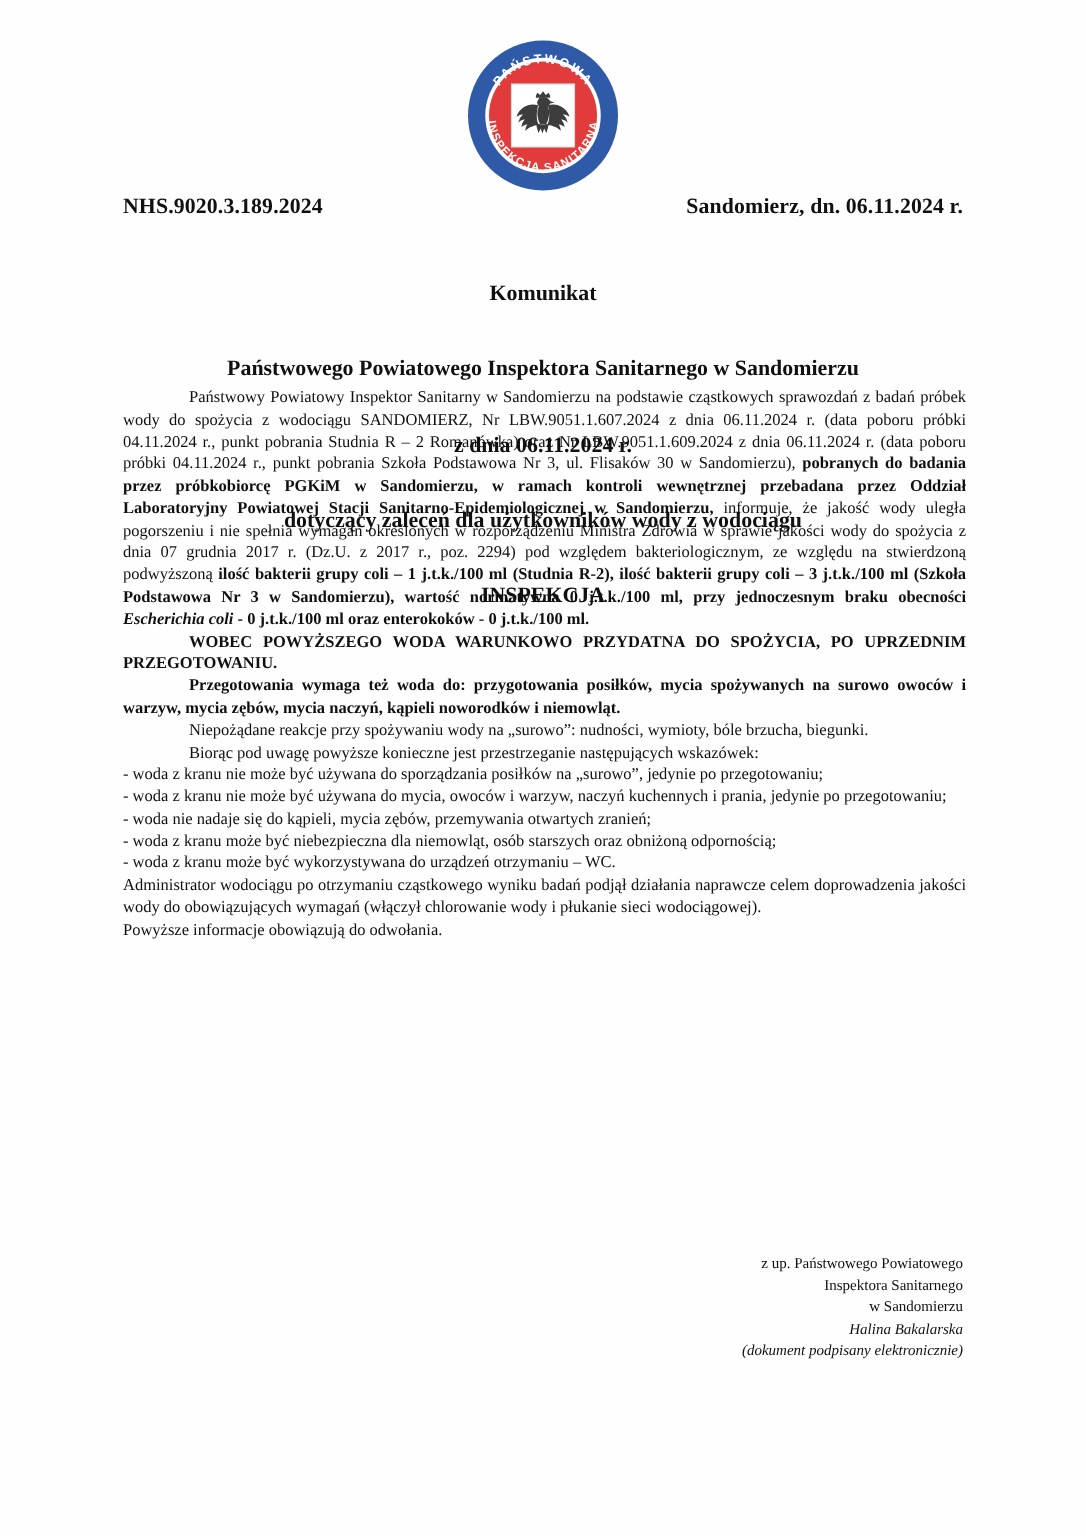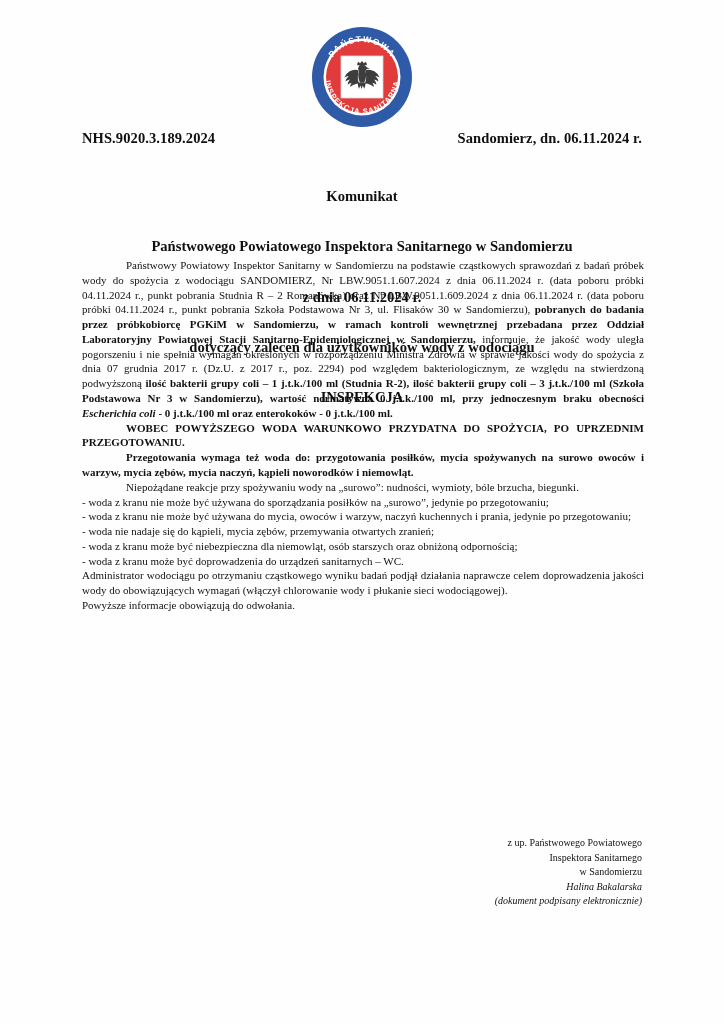--- a/index.html
+++ b/index.html
@@ -170,26 +170,27 @@
   <div class="body">
 
     <p class="indent"><span>Państwowy Powiatowy Inspektor Sanitarny w Sandomierzu na podstawie cząstkowych sprawozdań z badań próbek wody do spożycia z wodociągu SANDOMIERZ, Nr LBW.9051.1.607.2024 z dnia 06.11.2024 r. (data poboru próbki 04.11.2024 r., punkt pobrania Studnia R – 2 Romanówka) oraz Nr LBW.9051.1.609.2024 z dnia 06.11.2024 r. (data poboru próbki 04.11.2024 r., punkt pobrania Szkoła Podstawowa Nr 3, ul. Flisaków 30 w Sandomierzu),</span> <b>pobranych do badania przez próbkobiorcę PGKiM w Sandomierzu, w ramach kontroli wewnętrznej przebadana przez Oddział Laboratoryjny Powiatowej Stacji Sanitarno-Epidemiologicznej w Sandomierzu,</b> <span>informuje, że jakość wody uległa pogorszeniu i nie spełnia wymagań określonych w rozporządzeniu Ministra Zdrowia w sprawie jakości wody do spożycia z dnia  07 grudnia 2017 r. (Dz.U. z 2017 r., poz. 2294) pod względem bakteriologicznym, ze względu na stwierdzoną podwyższoną</span> <b>ilość bakterii grupy coli – 1 j.t.k./100 ml (Studnia R-2), ilość bakterii grupy coli – 3 j.t.k./100 ml (Szkoła Podstawowa Nr 3 w Sandomierzu), wartość normatywna 0 j.t.k./100 ml, przy jednoczesnym braku obecności</b> <b><i>Escherichia coli</i></b> <b>- 0 j.t.k./100 ml oraz enterokoków - 0 j.t.k./100 ml.</b></p>
 
     <p class="indent caps">WOBEC POWYŻSZEGO WODA WARUNKOWO PRZYDATNA DO SPOŻYCIA, PO UPRZEDNIM PRZEGOTOWANIU.</p>
 
     <p class="indent b">Przegotowania wymaga też woda do: przygotowania posiłków, mycia spożywanych na surowo owoców i warzyw, mycia zębów, mycia naczyń, kąpieli noworodków i niemowląt.</p>
 
     <p class="indent">Niepożądane reakcje przy spożywaniu wody na „surowo”: nudności, wymioty, bóle brzucha, biegunki.</p>
 
+    <p class="indent">Biorąc pod uwagę powyższe konieczne jest przestrzeganie następujących wskazówek:</p>
 
     <p class="noindent">- woda z kranu nie może być używana do sporządzania posiłków na „surowo”, jedynie po przegotowaniu;</p>
     <p class="noindent">- woda z kranu nie może być używana do mycia, owoców i warzyw, naczyń kuchennych i prania, jedynie po przegotowaniu;</p>
     <p class="noindent">- woda nie nadaje się do kąpieli, mycia zębów, przemywania otwartych zranień;</p>
     <p class="noindent">- woda z kranu może być niebezpieczna dla niemowląt, osób starszych oraz obniżoną odpornością;</p>
-    <p class="noindent">- woda z kranu może być doprowadzenia do urządzeń sanitarnych – WC.</p>
+    <p class="noindent">- woda z kranu może być wykorzystywana do urządzeń otrzymaniu – WC.</p>
 
     <p class="noindent">Administrator wodociągu po otrzymaniu cząstkowego wyniku badań podjął działania naprawcze celem doprowadzenia jakości wody do obowiązujących wymagań (włączył chlorowanie wody i płukanie sieci wodociągowej).</p>
     <p class="noindent">Powyższe informacje obowiązują do odwołania.</p>
   </div>
 
   <div class="signature">
     <div>z up. Państwowego Powiatowego</div>
     <div>Inspektora Sanitarnego</div>
     <div>w Sandomierzu</div>
     <div class="sig-name">Halina Bakalarska</div>

